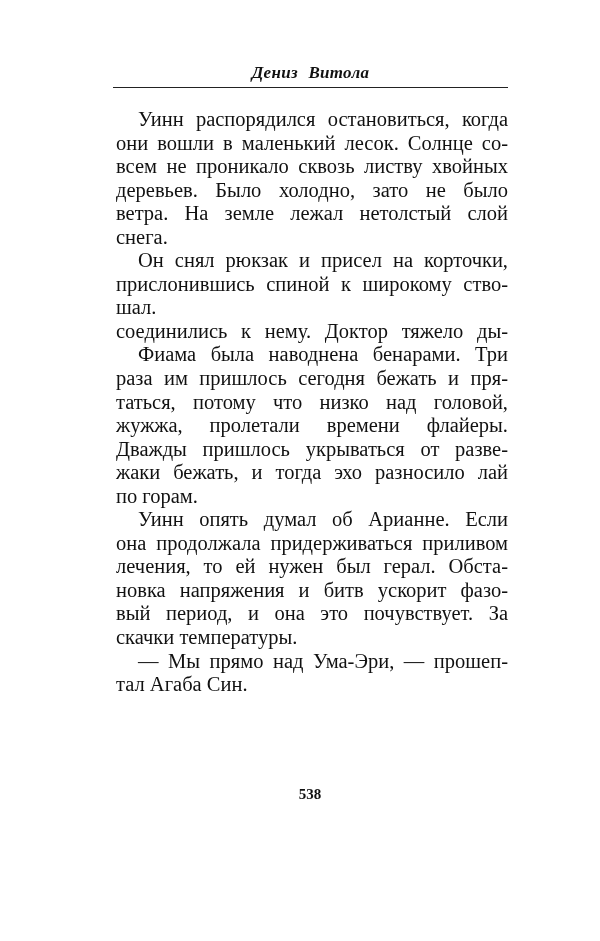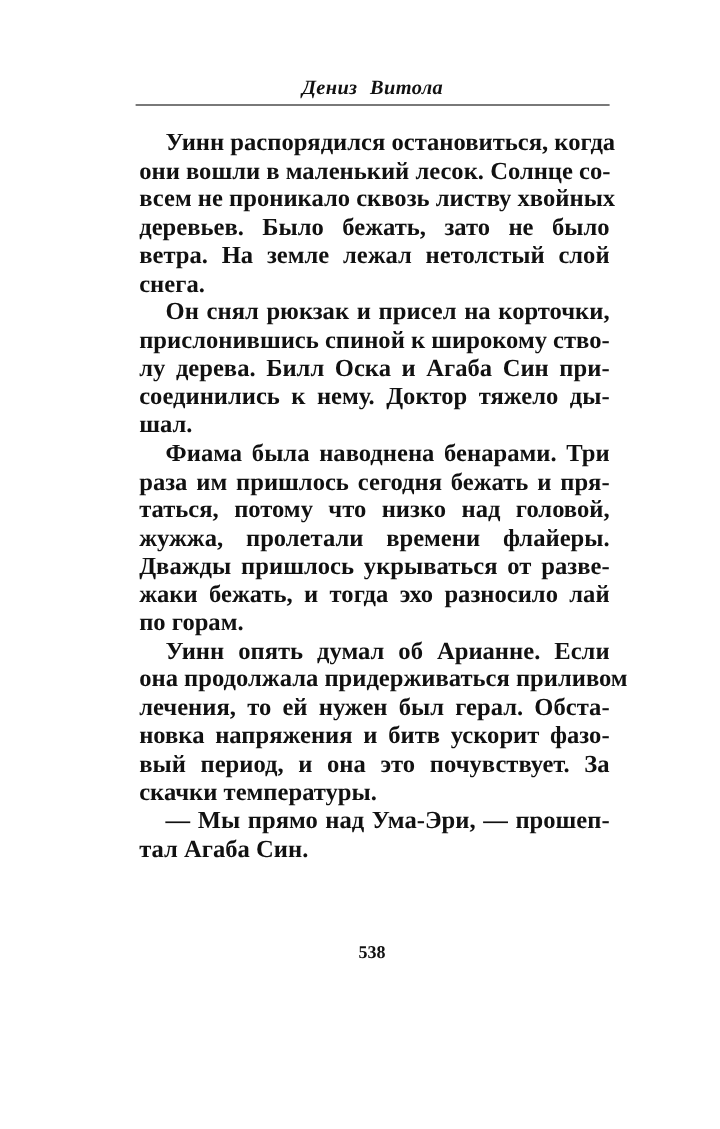--- a/index.html
+++ b/index.html
@@ -44,21 +44,21 @@
       position: absolute;
       top: 108px;
       left: 116px;
       width: 392px;
     }
     .line {
       display: block;
       height: 23.55px;
       line-height: 23.55px;
       font-size: 20.5px;
-      font-weight: bold;
+      font-weight: normal;
       text-align: justify;
       text-align-last: justify;
       white-space: nowrap;
       overflow: visible;
     }
     .line.last {
       text-align-last: left;
     }
     .line.indent {
       padding-left: 22px;
@@ -79,31 +79,30 @@
 <div class="page">
   <div class="running-head">Дениз Витола</div>
   <div class="head-rule"></div>
 
   <div class="body-text">
 
     <div>
       <span class="line indent">Уинн распорядился остановиться, когда</span>
       <span class="line">они вошли в маленький лесок. Солнце со-</span>
       <span class="line">всем не проникало сквозь листву хвойных</span>
-      <span class="line">деревьев. Было бежать, зато не было</span>
+      <span class="line">деревьев. Было холодно, зато не было</span>
       <span class="line">ветра. На земле лежал нетолстый слой</span>
       <span class="line last">снега.</span>
     </div>
 
     <div>
       <span class="line indent">Он снял рюкзак и присел на корточки,</span>
       <span class="line">прислонившись спиной к широкому ство-</span>
-      <span class="line">лу дерева. Билл Оска и Агаба Син при-</span>
+      <span class="line last">шал.</span>
       <span class="line">соединились к нему. Доктор тяжело ды-</span>
-      <span class="line last">шал.</span>
     </div>
 
     <div>
       <span class="line indent">Фиама была наводнена бенарами. Три</span>
       <span class="line">раза им пришлось сегодня бежать и пря-</span>
       <span class="line">таться, потому что низко над головой,</span>
       <span class="line">жужжа, пролетали времени флайеры.</span>
       <span class="line">Дважды пришлось укрываться от разве-</span>
       <span class="line">жаки бежать, и тогда эхо разносило лай</span>
       <span class="line last">по горам.</span>

